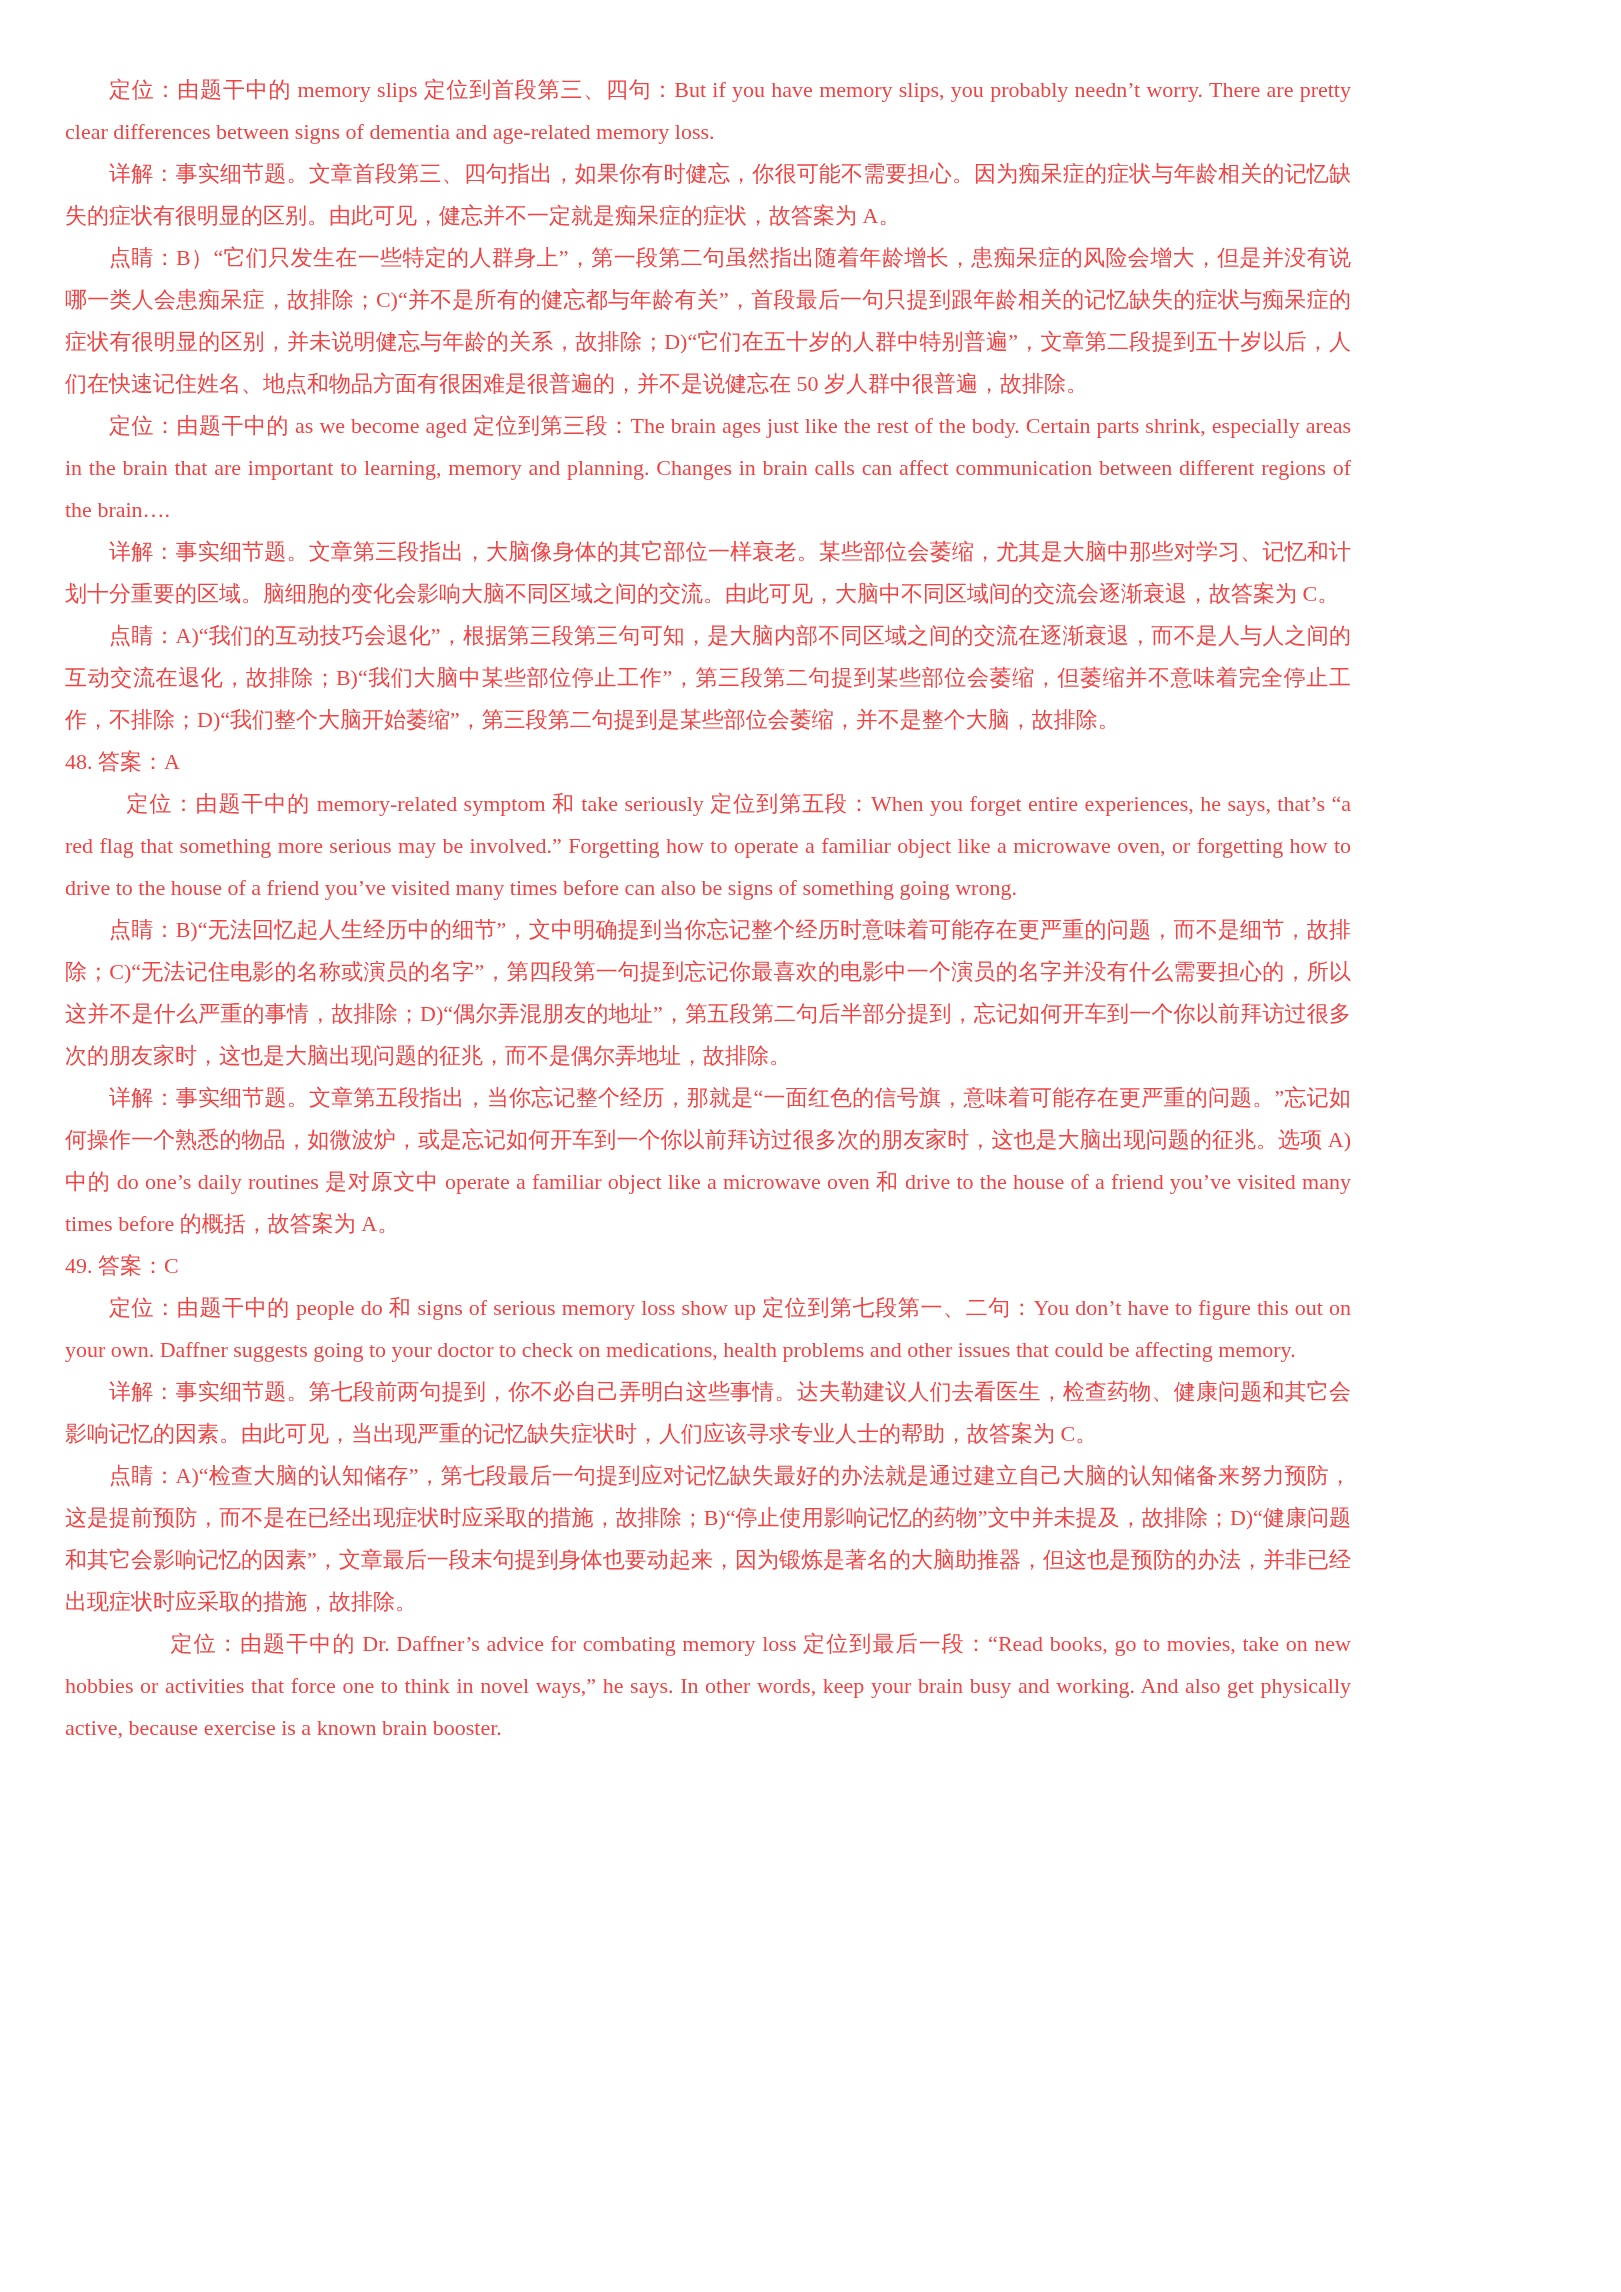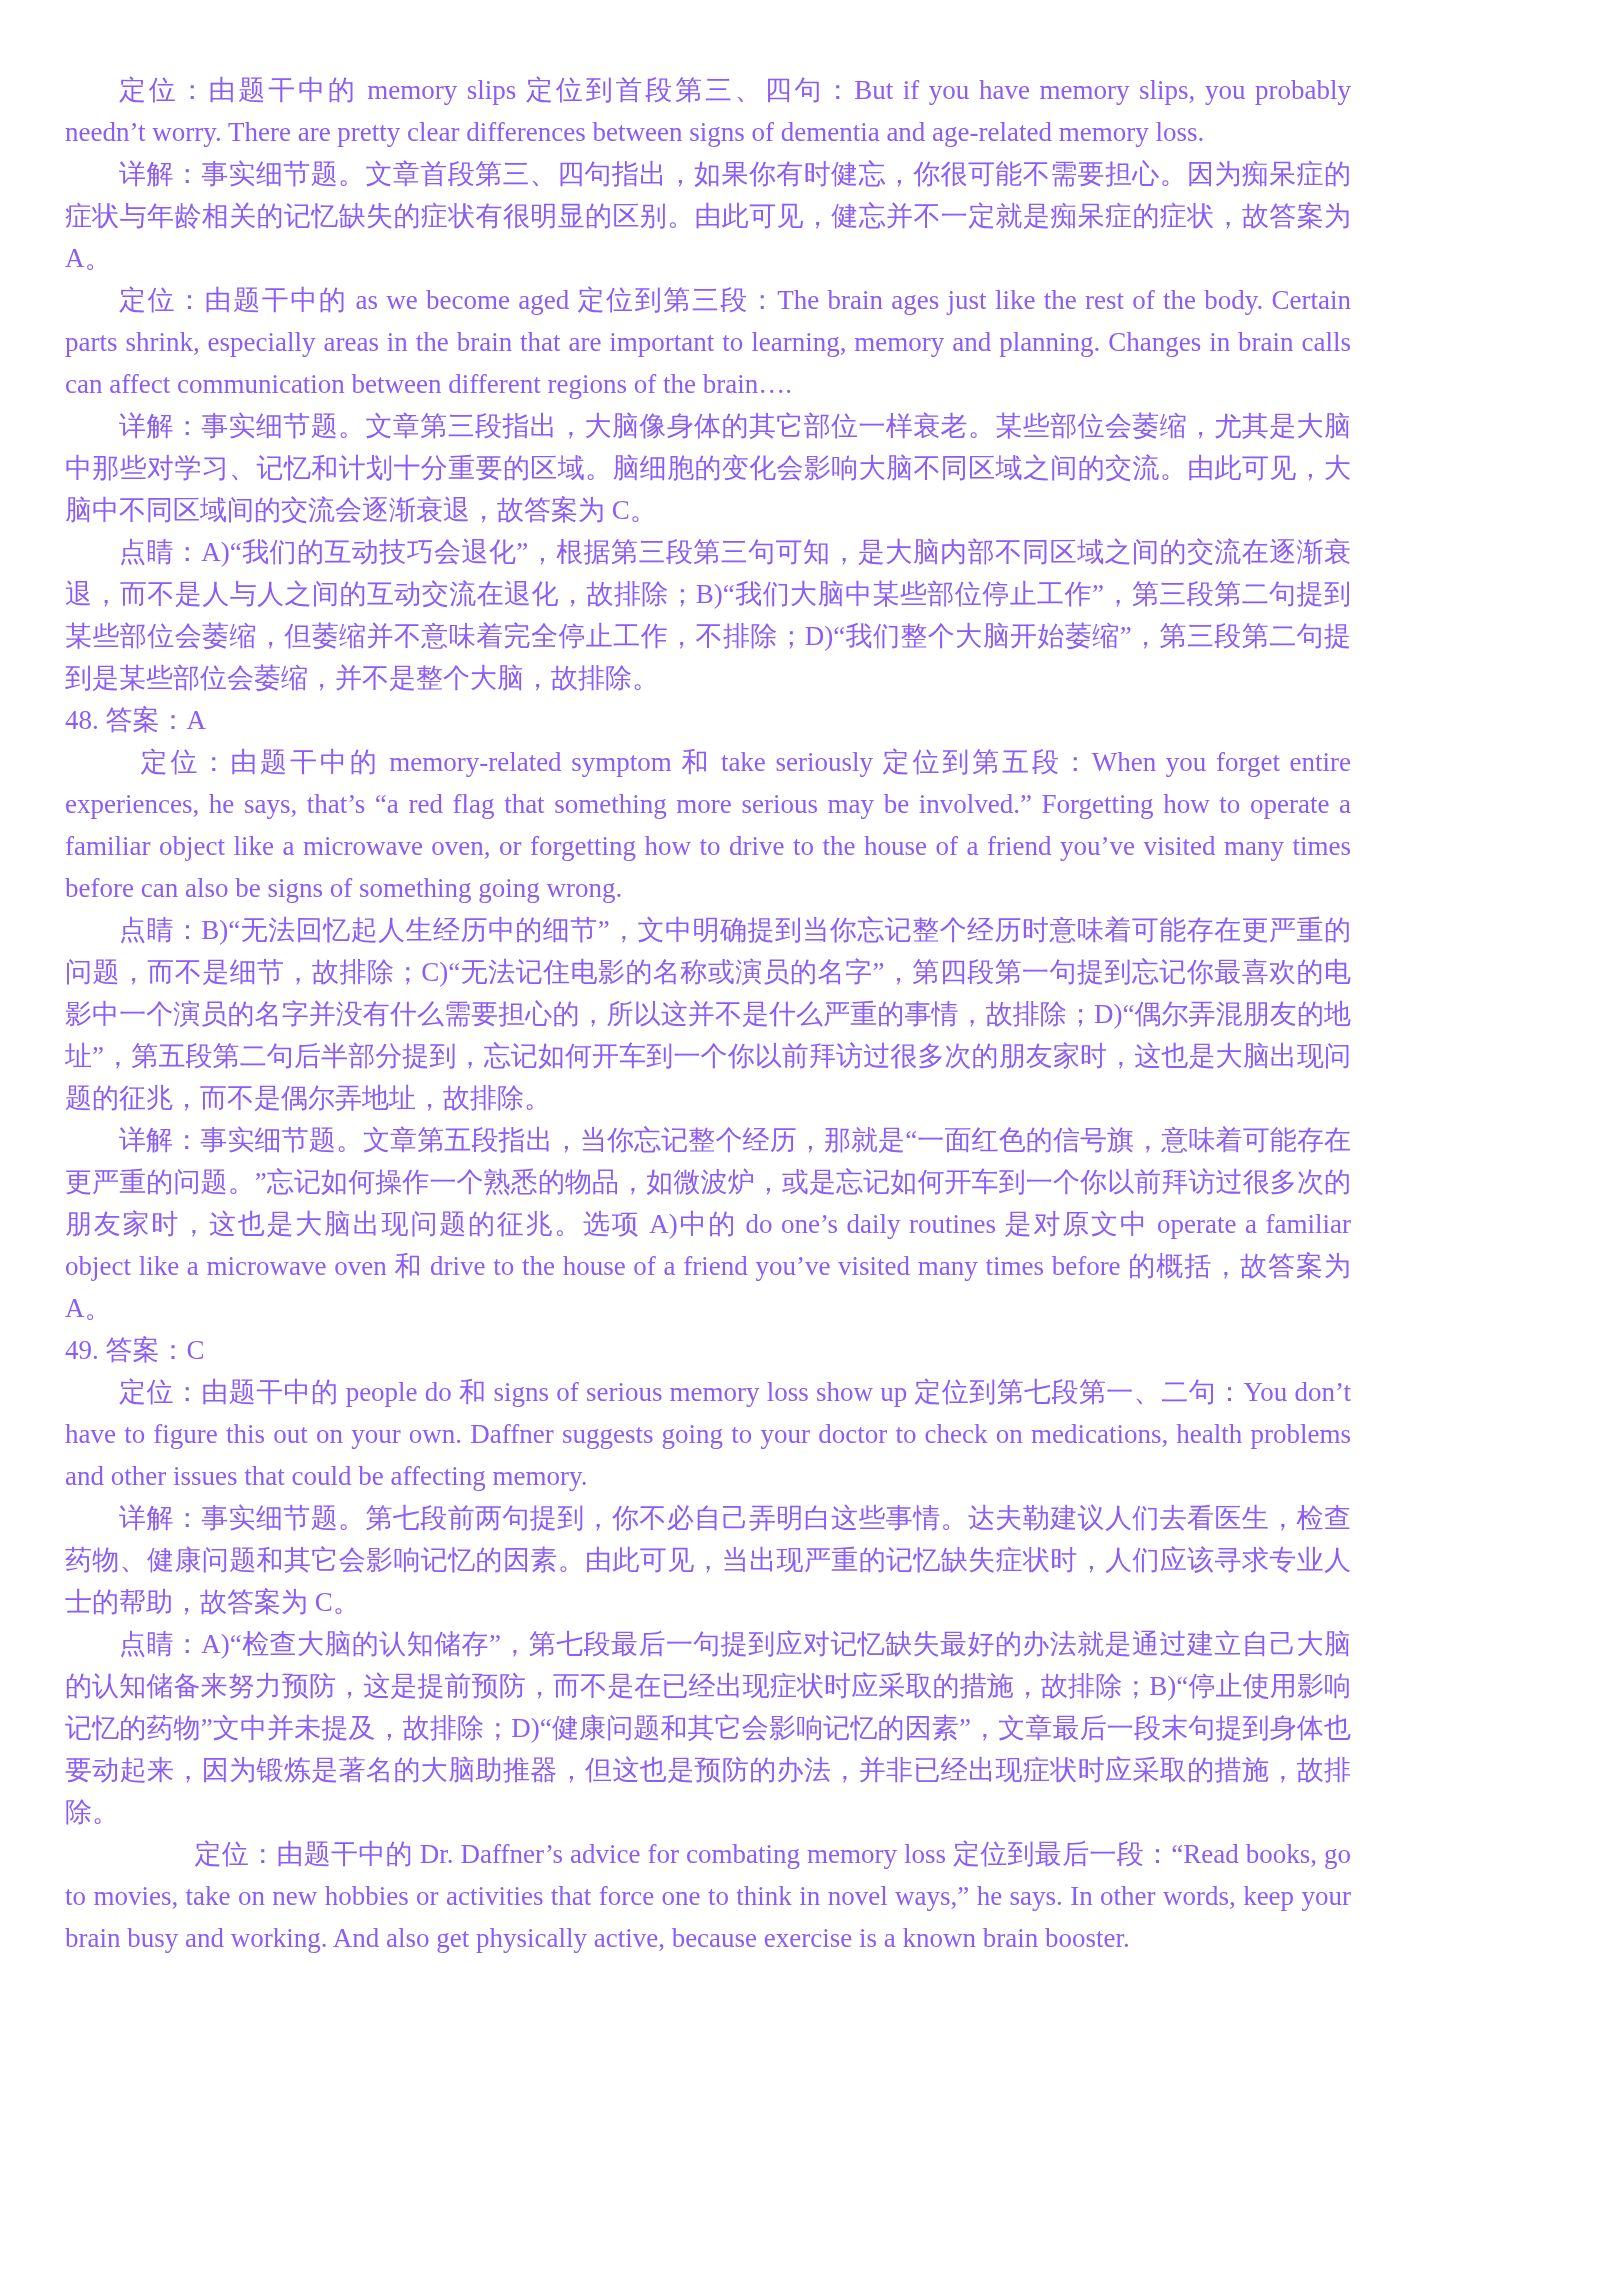--- a/index.html
+++ b/index.html
@@ -7,42 +7,43 @@
     padding: 0;
     background: #ffffff;
   }
   .page {
     width: 1416px;
     min-height: 2293px;
     box-sizing: border-box;
     background: #ffffff;
     padding: 69px 65px 78px 65px;
     font-family: "Liberation Serif", "DejaVu Serif", serif;
-    font-size: 27px;
+    font-size: 22px;
     line-height: 42px;
-    color: #8b5cf6;
+    color: #ef4444;
     text-align: justify;
   }
   .page p {
     margin: 0;
     padding: 0;
   }
   .p-indent      { text-indent: 2em; }
   .p-indent-med  { text-indent: 2.8em; }
   .p-indent-lg   { text-indent: 4.8em; }
   .answer-line   { text-indent: 0; text-align: left; }
 </style>
 </head>
 <body>
 
 <div class="page">
 
   <section>
     <p class="p-indent">定位：由题干中的 memory slips 定位到首段第三、四句：But if you have memory slips, you probably needn’t worry. There are pretty clear differences between signs of dementia and age-related memory loss.</p>
     <p class="p-indent">详解：事实细节题。文章首段第三、四句指出，如果你有时健忘，你很可能不需要担心。因为痴呆症的症状与年龄相关的记忆缺失的症状有很明显的区别。由此可见，健忘并不一定就是痴呆症的症状，故答案为 A。</p>
+    <p class="p-indent">点睛：B）“它们只发生在一些特定的人群身上”，第一段第二句虽然指出随着年龄增长，患痴呆症的风险会增大，但是并没有说哪一类人会患痴呆症，故排除；C)“并不是所有的健忘都与年龄有关”，首段最后一句只提到跟年龄相关的记忆缺失的症状与痴呆症的症状有很明显的区别，并未说明健忘与年龄的关系，故排除；D)“它们在五十岁的人群中特别普遍”，文章第二段提到五十岁以后，人们在快速记住姓名、地点和物品方面有很困难是很普遍的，并不是说健忘在 50 岁人群中很普遍，故排除。</p>
   </section>
 
   <section>
     <p class="p-indent">定位：由题干中的 as we become aged 定位到第三段：The brain ages just like the rest of the body. Certain parts shrink, especially areas in the brain that are important to learning, memory and planning. Changes in brain calls can affect communication between different regions of the brain….</p>
     <p class="p-indent">详解：事实细节题。文章第三段指出，大脑像身体的其它部位一样衰老。某些部位会萎缩，尤其是大脑中那些对学习、记忆和计划十分重要的区域。脑细胞的变化会影响大脑不同区域之间的交流。由此可见，大脑中不同区域间的交流会逐渐衰退，故答案为 C。</p>
     <p class="p-indent">点睛：A)“我们的互动技巧会退化”，根据第三段第三句可知，是大脑内部不同区域之间的交流在逐渐衰退，而不是人与人之间的互动交流在退化，故排除；B)“我们大脑中某些部位停止工作”，第三段第二句提到某些部位会萎缩，但萎缩并不意味着完全停止工作，不排除；D)“我们整个大脑开始萎缩”，第三段第二句提到是某些部位会萎缩，并不是整个大脑，故排除。</p>
   </section>
 
   <section>
     <p class="answer-line">48. 答案：A</p>

